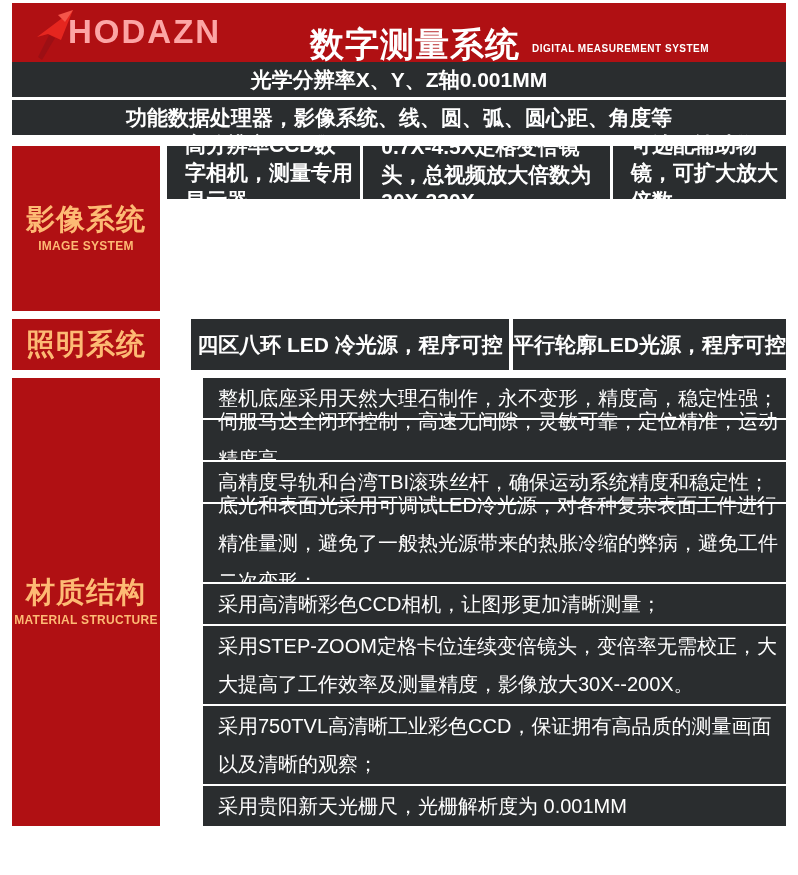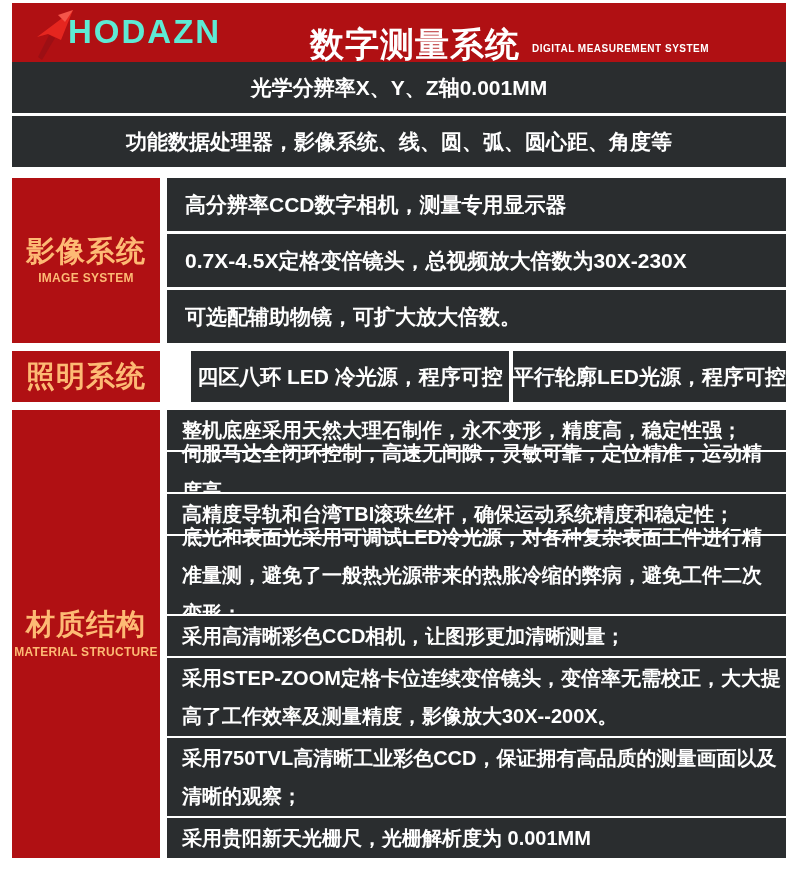--- a/index.html
+++ b/index.html
@@ -2,56 +2,56 @@
 <html style="--red: #b01013; --dark: #2a2d2f; --page-bg: #ffffff;"><head>
 <meta charset="utf-8">
 <style>
   html,body{margin:0;padding:0;}
   body{background:#ffffff;font-family:"Liberation Sans","DejaVu Sans",sans-serif;}
   .page{position:relative;width:798px;height:875px;background:var(--page-bg,#ffffff);overflow:hidden;}
   .content{position:absolute;left:12px;top:3px;width:774px;}
 
   
   .header{position:relative;height:59px;background:var(--red,#b11014);}
-  .logo{position:absolute;left:56px;top:11px;color:#5eead4;font-size:33px;font-weight:900;
+  .logo{position:absolute;left:56px;top:11px;color:#fca5a5;font-size:33px;font-weight:900;
         letter-spacing:2px;line-height:36px;font-family:"Liberation Sans",sans-serif;text-align:center;}
   .logo-mark{position:absolute;left:24px;top:6px;width:40px;height:52px;z-index:2;}
   .title-wrap{position:absolute;left:298px;top:0;height:59px;display:flex;align-items:center;gap:12px;margin-top:12px;}
   .title{color:#ffffff;font-size:34px;font-weight:900;letter-spacing:1px;}
   .subtitle{color:#ffffff;font-size:10px;font-weight:700;letter-spacing:.5px;margin-top:8px;}
 
   
-  .spec-row{background:var(--dark,#2a2d2f);height:51px;display:flex;align-items:center;justify-content:center;
+  .spec-row{background:var(--dark,#2a2d2f);height:35px;display:flex;align-items:center;justify-content:center;
             color:#ffffff;font-size:21px;font-weight:700;}
   .spec-row.first{margin-top:0;}
   .spec-row + .spec-row{margin-top:3px;}
 
   
   .section{display:flex;gap:7px;}
   .gap11{height:11px;} .gap8{height:8px;}
   .label-box{width:148px;flex:0 0 148px;background:var(--red,#b11014);display:flex;flex-direction:column;
              justify-content:center;align-items:center;color:#fdba74;}
   .label-cn{font-size:29px;font-weight:900;letter-spacing:1px;line-height:1.1;}
   .label-en{font-size:12px;font-weight:700;letter-spacing:.3px;margin-top:4px;}
-  .rows{flex:1;display:flex;flex-direction:column;gap:3px;}
+  .rows{flex:1;display:flex;flex-direction:row;gap:3px;}
   .row{background:var(--dark,#2a2d2f);display:flex;align-items:center;color:#ffffff;
        font-size:21px;font-weight:700;padding-left:18px;padding-right:6px;}
   .row.h53{height:53px;}
 
   
   .cols{flex:1;display:flex;gap:4px;padding-left:24px;}
   .col{background:var(--dark,#2a2d2f);display:flex;align-items:center;justify-content:center;
        color:#ffffff;font-size:21px;font-weight:700;height:51px;}
   .col.c1{flex:0 0 318px;}
   .col.c2{flex:1;}
 
   
   .mrows{flex:1;display:flex;flex-direction:column;gap:2px;}
   .mrow{background:var(--dark,#2a2d2f);display:flex;align-items:center;color:#ffffff;
-        font-size:20px;font-weight:700;padding-left:15px;padding-right:5px;line-height:38px;}
+        font-size:20px;font-weight:400;padding-left:15px;padding-right:5px;line-height:38px;margin-left:36px;}
   .mrow.s{height:40px;}
   .mrow.d{height:78px;}
 </style>
 </head>
 <body>
 
 <div class="page">
   <div class="content">
 
     <div class="header">

